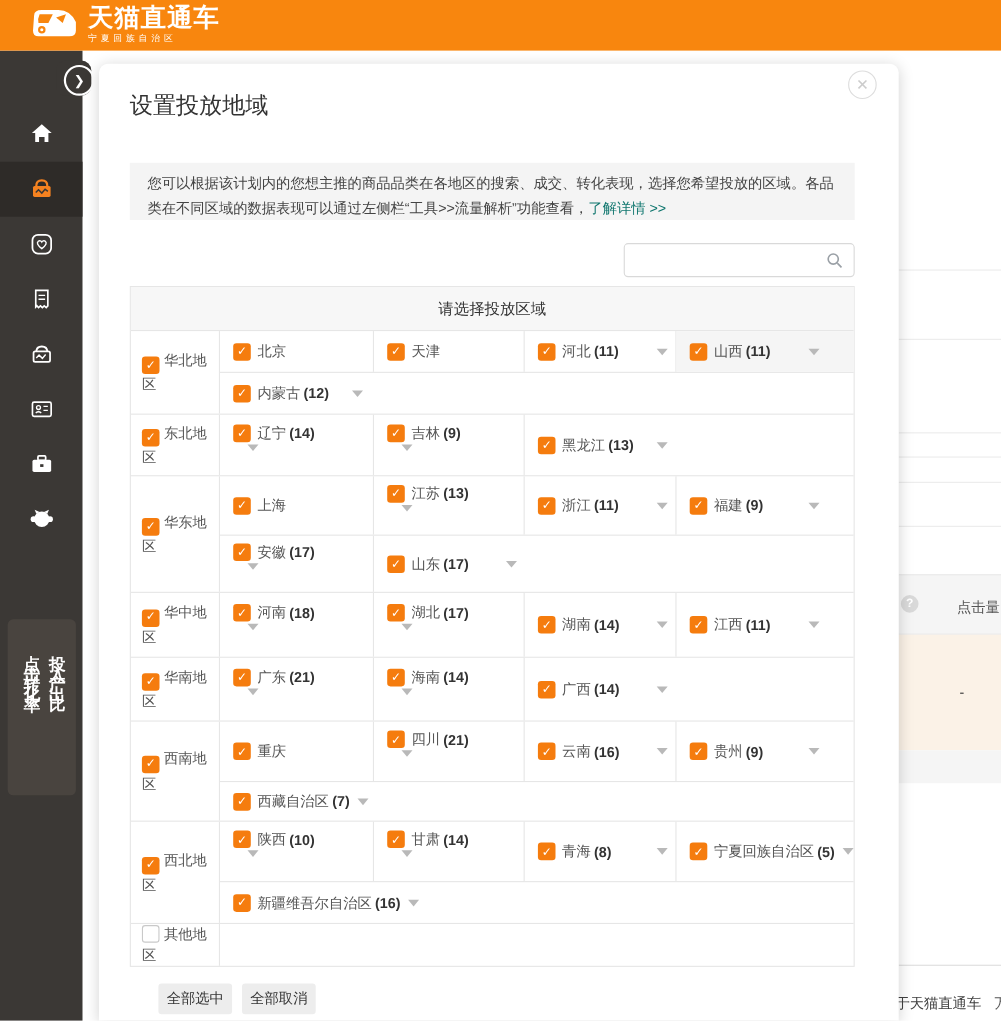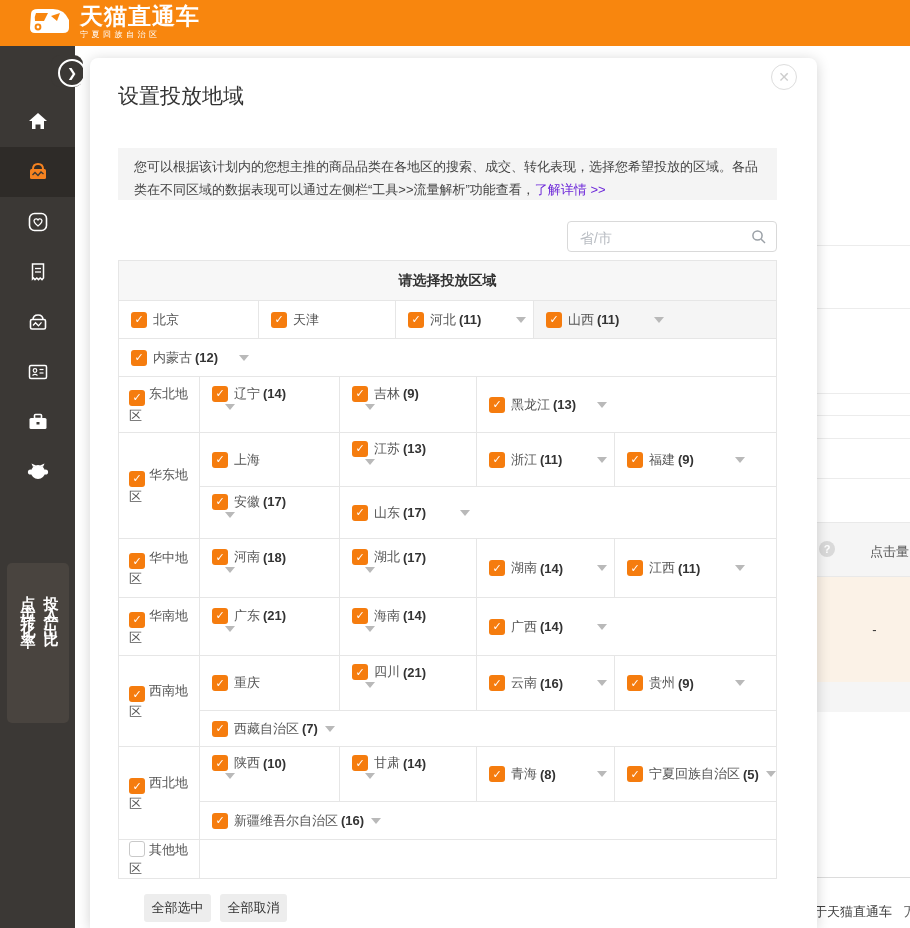--- a/index.html
+++ b/index.html
@@ -37,29 +37,29 @@
   .bg-foottext{position:absolute;left:-3px;top:857px;font-size:13px;color:#404040;white-space:nowrap;}
   .bg-foottext2{position:absolute;left:87px;top:857px;font-size:13px;color:#555;}
   
   .modal{position:absolute;left:90px;top:58px;width:727px;height:870px;background:#fff;
       border-radius:8px 8px 0 0;box-shadow:0 2px 14px rgba(0,0,0,.18);z-index:20;}
   .close-btn{position:absolute;left:681px;top:6px;width:26px;height:26px;border:1px solid #ddd;border-radius:50%;
       color:#ccc;font-size:14px;display:flex;align-items:center;justify-content:center;cursor:pointer;box-sizing:border-box;}
   .modal-title{position:absolute;left:28px;top:24px;font-size:21px;color:#333;}
   .infobox{position:absolute;left:28px;top:90px;width:659px;height:52px;background:#f4f4f4;box-sizing:border-box;
       padding:7px 16px;font-size:13px;color:#444;line-height:23px;}
-  .infolink{color:#6d28d9;cursor:pointer;text-decoration:none;}
+  .infolink{color:#0f766e;cursor:pointer;text-decoration:none;}
   .searchbox{position:absolute;left:477px;top:163px;width:210px;height:31px;border:1px solid #d9d9d9;border-radius:4px;box-sizing:border-box;}
   .searchbox input{border:none;outline:none;width:170px;height:27px;margin:1px 0 0 10px;font-size:14px;color:#333;background:transparent;}
   .searchbox input::placeholder{color:#b8bcc2;}
   .search-ic{position:absolute;right:9px;top:7px;}
   
   .rtable{position:absolute;left:28px;top:202px;width:659px;border:1px solid #e6e6e6;box-sizing:border-box;font-size:13px;color:#555;}
   .rt-head{height:40px;background:#f7f7f7;border-bottom:1px solid #e6e6e6;display:flex;align-items:center;justify-content:center;
-      font-size:14px;font-weight:bold;color:#333;box-sizing:border-box;}
+      font-size:14px;font-weight:normal;color:#333;box-sizing:border-box;}
   .region-row{display:flex;border-bottom:1px solid #e6e6e6;}
   .region-row:last-child{border-bottom:none;}
   .region-cell{width:81px;box-sizing:border-box;border-right:1px solid #e6e6e6;display:flex;align-items:center;padding:0 6px 0 10px;}
   .region-cell .rtxt{line-height:19px;}
   .region-subrows{flex:1;display:flex;flex-direction:column;}
   .sub-row{display:flex;box-sizing:border-box;}
   .sub-row.hasborder{border-bottom:1px solid #e6e6e6;}
   .prov-cell{box-sizing:border-box;position:relative;display:flex;align-items:center;padding-left:12px;}
   .prov-cell.bordered{border-right:1px solid #e6e6e6;}
   .prov-cell.hovered{background:#f5f5f5;}
@@ -207,33 +207,35 @@
 </div>
 
 <div class="modal">
   <div class="close-btn">✕</div>
   <div class="modal-title">设置投放地域</div>
 
   <div class="infobox"><span>您可以根据该计划内的您想主推的商品品类在各地区的搜索、成交、转化表现，选择您希望投放的区域。各品类在不同区域的数据表现可以通过左侧栏“工具&gt;&gt;流量解析”功能查看，</span><a class="infolink">了解详情 &gt;&gt;</a>
   </div>
 
   <div class="searchbox">
-    <input type="text" placeholder="省/市" style="">
     <span class="search-ic">
       <svg width="16" height="16" viewBox="0 0 16 16">
         <circle cx="6.5" cy="6.5" r="4.6" fill="none" stroke="#9aa0a6" stroke-width="1.5"></circle>
         <line x1="10.2" y1="10.2" x2="14" y2="14" stroke="#9aa0a6" stroke-width="1.5"></line>
       </svg>
     </span>
   </div>
 
   <div class="rtable">
     <div class="rt-head">请选择投放区域</div>
     <div>
         <div class="region-row">
+          <div class="region-cell">
+            <span class="rtxt"><span class="cb on rcb" style="display: inline-flex;">✓</span><span>华北地区</span></span>
+          </div>
           <div class="region-subrows">
             <div class="sub-row hasborder" style="height: 38px;">
               <div class="prov-cell bordered" style="width: 140px;">
                 <div class="cline">
                   <span class="cb on">✓</span>
                   <span class="plabel">北京</span>
                 </div>
               </div>
               <div class="prov-cell bordered" style="width: 137px;">
                 <div class="cline">

